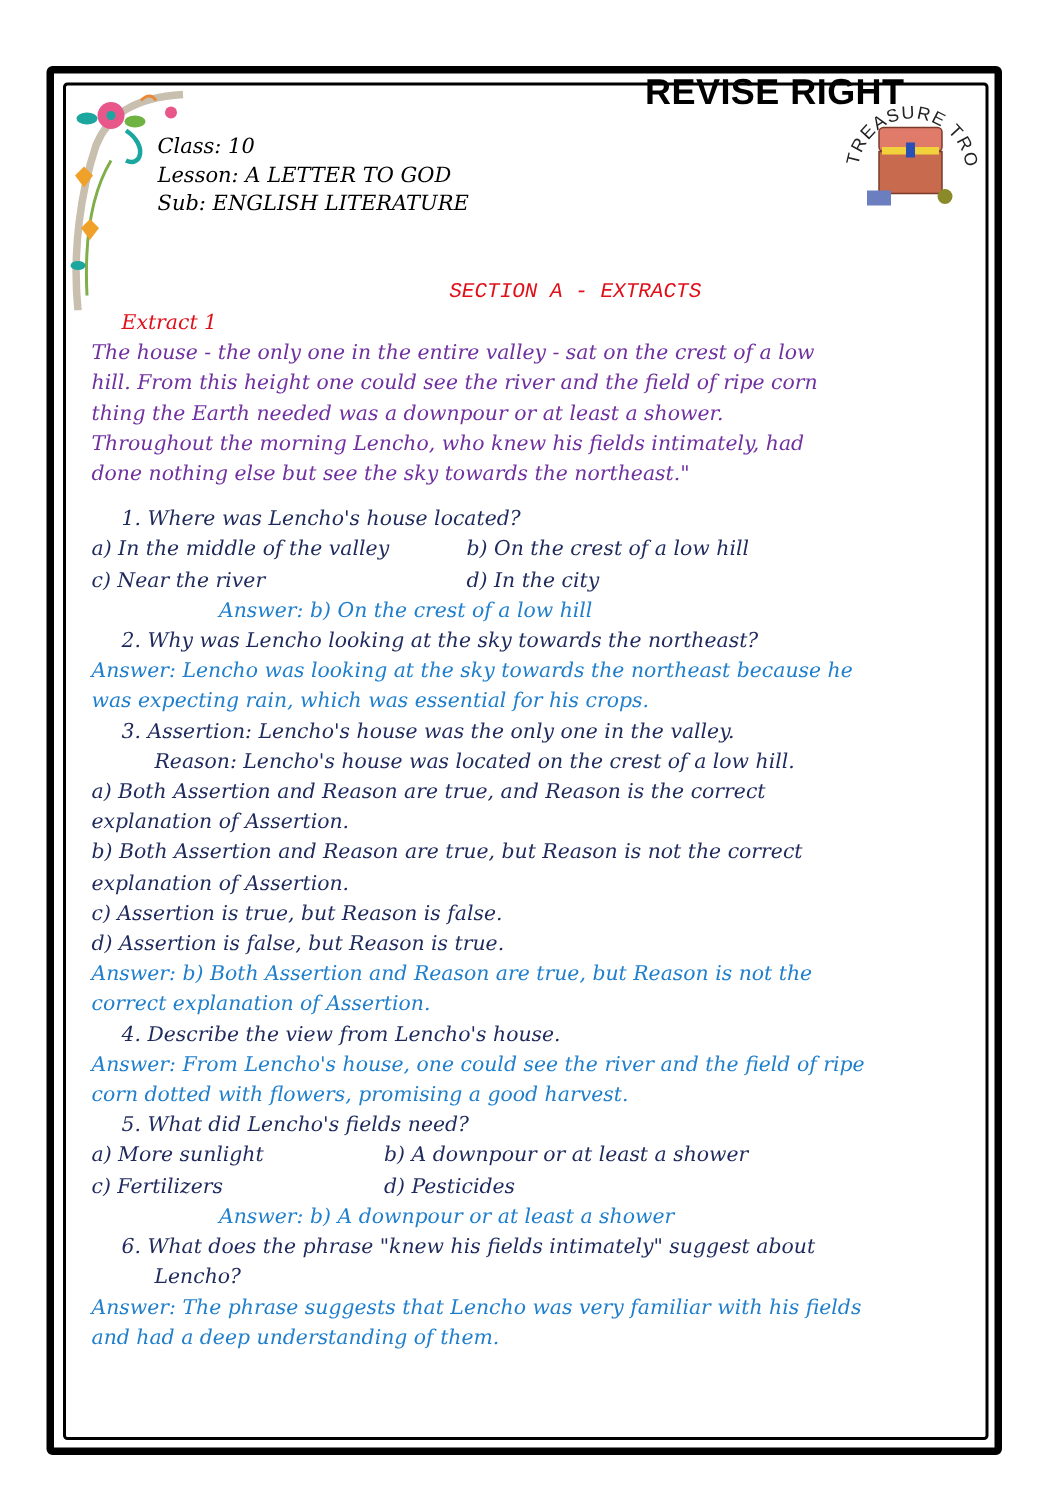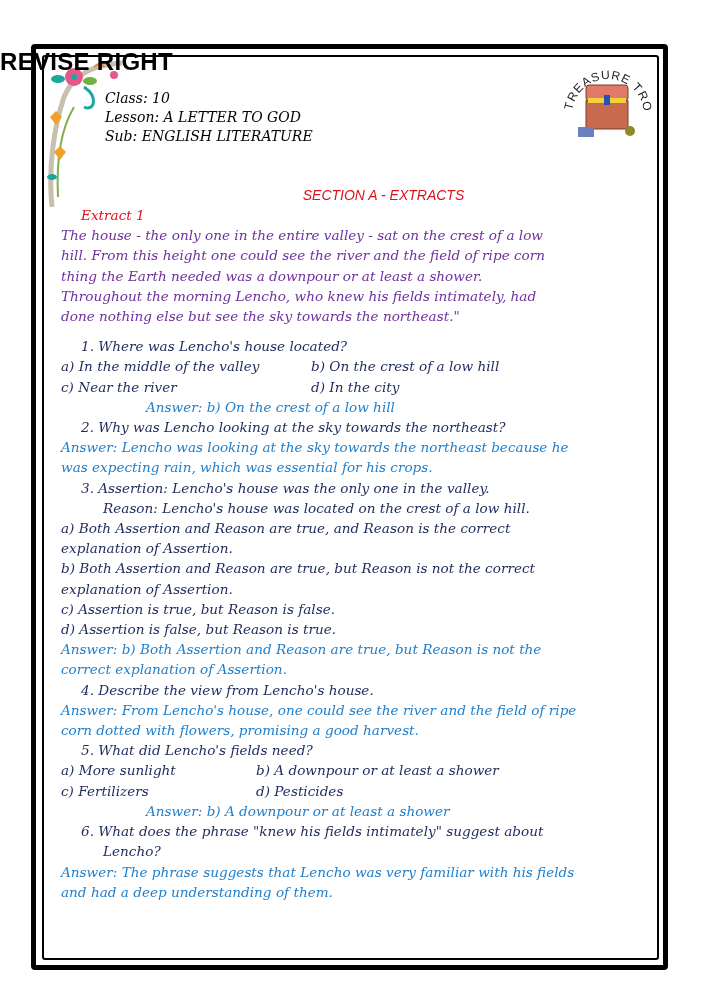--- a/index.html
+++ b/index.html
@@ -1,24 +1,24 @@
 <!DOCTYPE html>
 <html><head>
 <meta charset="utf-8">
 <style>
   html, body { margin:0; padding:0; background:#ffffff; }
   body { width:707px; height:1000px; position:relative; overflow:hidden; font-family:"DejaVu Serif", serif; }
   .frame-outer { position:absolute; left:31px; top:44px; width:637px; height:926px; border:5px solid #000; border-radius:4px; box-sizing:border-box; }
   .frame-inner { position:absolute; left:42px; top:55px; width:617px; height:905px; border:2px solid #000; border-radius:3px; box-sizing:border-box; }
   .corner-ornament { position:absolute; left:44px; top:57px; width:80px; height:150px; }
   .logo { position:absolute; left:560px; top:55px; width:95px; height:100px; }
-  .title { position:absolute; left:0; width:603px; top:48px; text-align:left; font-family:"Liberation Sans", sans-serif; font-weight:bold; font-size:24px; color:#000; letter-spacing:0.3px; }
+  .title { position:absolute; left:0; width:603px; top:48px; text-align:right; font-family:"Liberation Sans", sans-serif; font-weight:bold; font-size:24px; color:#000; letter-spacing:0.3px; }
   .meta { position:absolute; left:105px; top:89px; font-style:italic; font-size:14px; line-height:19px; color:#000; font-family:"DejaVu Serif", serif; }
   .meta div { white-space:nowrap; }
-  .section-title { position:absolute; left:0; width:707px; top:187px; text-align:center; padding-left:60px; box-sizing:border-box; color:#e0101a; font-style:italic; font-size:14px; font-family:Liberation Sans, sans-serif; }
+  .section-title { position:absolute; left:0; width:707px; top:187px; text-align:center; padding-left:60px; box-sizing:border-box; color:#e0101a; font-style:italic; font-size:14px; font-family:Liberation Mono, monospace; }
   .content { position:absolute; left:61px; top:205px; width:600px; font-style:italic; font-size:13.6px; line-height:20.2px; font-family:"DejaVu Serif", serif; }
   .extract-label { color:#e0101a; padding-left:20px; }
   .extract { color:#7030a0; }
   .q { color:#1f2a5c; padding-left:20px; }
   .q.cont { padding-left:42px; }
   .opt { color:#1f2a5c; }
   .opt-row { display:flex; color:#1f2a5c; }
   .opt-row span:first-child { width:250px; }
   .opt-row.wide span:first-child { width:195px; }
   .ans { color:#1f7fcc; }

